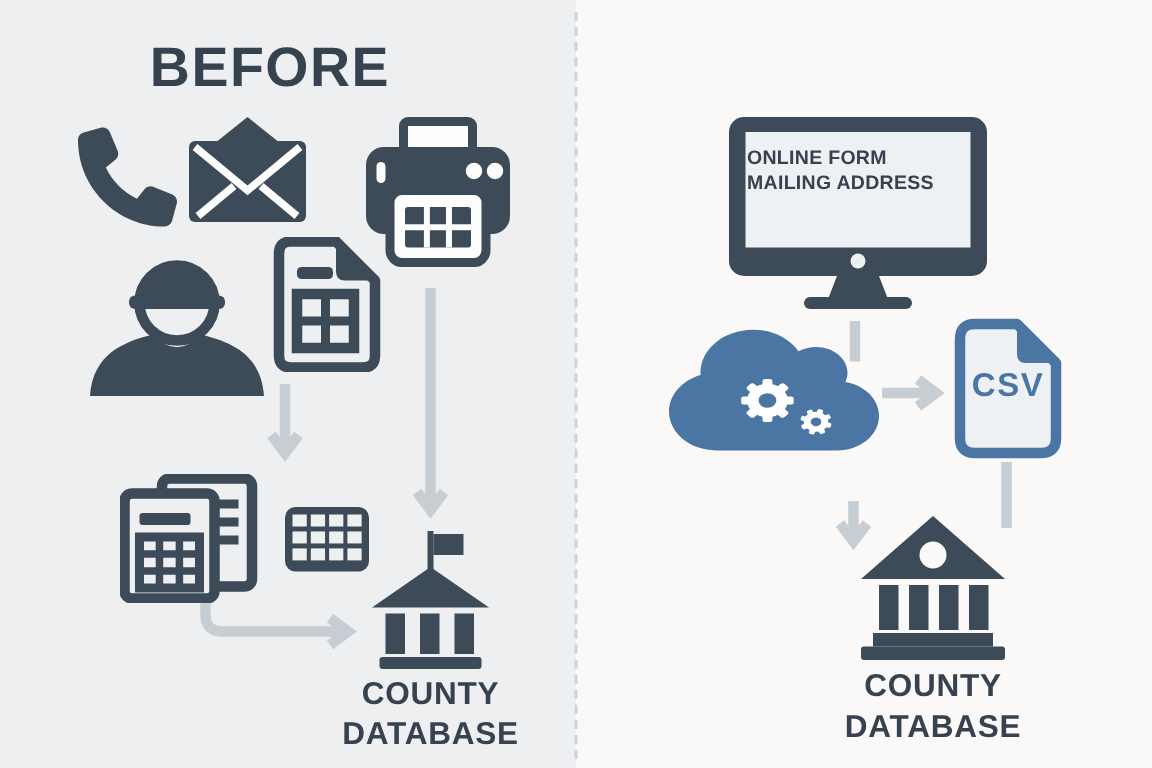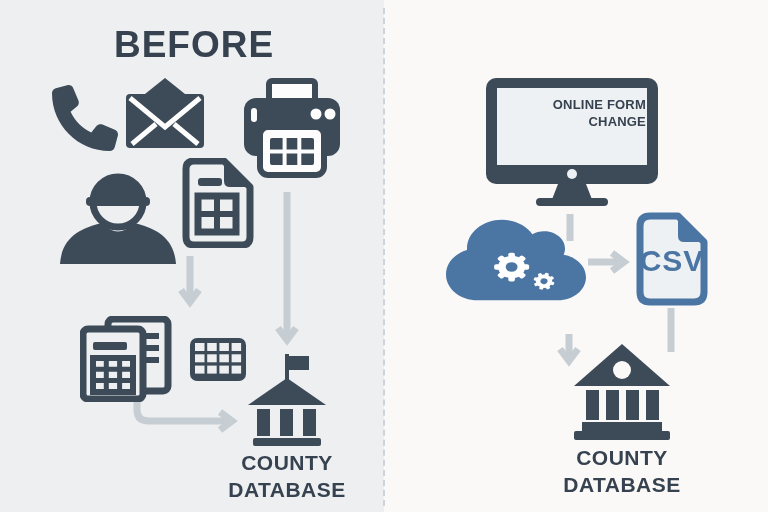--- a/index.html
+++ b/index.html
@@ -8,25 +8,25 @@
   .panel{position:absolute;top:0;height:512px;}
   .panel-left{left:0;width:384px;background:var(--bg-left);}
   .panel-right{left:384px;width:384px;background:var(--bg-right);}
   .divider{position:absolute;left:383px;top:8px;height:498px;width:0;
            border-left:2px dashed var(--divider);}
   .abs{position:absolute;}
   .title{font-size:37px;font-weight:700;color:var(--text);letter-spacing:1px;
          text-align:center;}
   .label{font-weight:700;color:var(--text);text-align:center;letter-spacing:.5px;}
   .lbl21{font-size:21px;line-height:27px;}
-  .screen-text{position:absolute;left:498px;top:96px;width:148px;text-align:right;
+  .screen-text{position:absolute;left:498px;top:96px;width:148px;text-align:left;
          font-weight:700;font-size:13px;line-height:17px;color:var(--text);
          letter-spacing:.2px;}
   .csv-label{position:absolute;left:638px;top:244px;width:68px;text-align:center;
-         font-weight:700;font-size:30px;color:var(--blue);letter-spacing:1px;}
+         font-weight:700;font-size:22px;color:var(--blue);letter-spacing:1px;}
   .f-slate{fill:var(--slate);}
   .f-blue{fill:var(--blue);}
   .f-light{fill:var(--light);}
   .f-bgl{fill:var(--bg-left);}
   .f-bgr{fill:var(--bg-right);}
   .f-w{fill:#fdfdfd;}
   .s-slate{stroke:var(--slate);fill:none;}
   .s-blue{stroke:var(--blue);}
   .s-w{stroke:#fdfdfd;fill:none;}
   .connector{stroke:var(--arrow);stroke-width:7;fill:none;}
@@ -63,21 +63,21 @@
     </g>
     <g>
       <line class="connector" x1="569" y1="334" x2="569" y2="356"></line>
       <polyline class="connector" points="560,349 569,361 578,349"></polyline>
     </g>
     <g>
       <line class="connector" x1="671" y1="308" x2="671" y2="352"></line>
     </g>
   </svg>
 
-  <div class="abs title" style="left:94px;top:24px;width:200px">BEFORE</div>
+  <div class="abs title" style="left:80px;top:24px;width:200px">BEFORE</div>
 
   <div class="abs" style="left:52px;top:82px">
     <svg width="66" height="72" viewBox="0 0 512 512">
       <path class="f-slate" d="M164.9 24.6c-7.7-18.6-28-28.5-47.4-23.2l-88 24C12.1 30.2 0 46 0 64C0 311.4 200.6 512 448 512c18 0 33.8-12.1 38.6-29.5l24-88c5.3-19.4-4.6-39.7-23.2-47.4l-96-40c-16.3-6.8-35.2-2.1-46.3 11.6L304.7 368C234.3 334.7 177.3 277.7 144 207.3L193.3 167c13.7-11.2 18.4-30 11.6-46.3l-40-96z"></path>
     </svg>
   </div>
 
   <div class="abs" style="left:122px;top:78px">
     <svg width="86" height="70" viewBox="0 0 86 70">
       <polygon class="f-slate" points="43,0 18,20 68,20"></polygon>
@@ -182,21 +182,21 @@
     <svg width="172" height="128" viewBox="0 0 172 128">
       <rect class="f-slate" x="0" y="0" width="172" height="106" rx="10"></rect>
       <rect class="f-light" x="11" y="10" width="150" height="77"></rect>
       <circle class="f-light" cx="86" cy="96" r="5"></circle>
       <polygon class="f-slate" points="72,106 100,106 107,124 65,124"></polygon>
       <rect class="f-slate" x="50" y="120" width="72" height="8" rx="4"></rect>
     </svg>
   </div>
   <div class="screen-text">
     <div>ONLINE FORM</div>
-    <div>CHANGE</div>
+    <div>MAILING ADDRESS</div>
   </div>
 
   <div class="abs" style="left:446px;top:214px">
     <svg width="140" height="92" viewBox="0 0 640 512" preserveAspectRatio="none">
       <path class="f-blue" d="M0 336c0 79.5 64.5 144 144 144H512c70.7 0 128-57.3 128-128c0-61.9-44-113.6-102.4-125.4c4.1-10.7 6.4-22.4 6.4-34.6c0-53-43-96-96-96c-19.7 0-38.1 6-53.3 16.2C367 64.2 315.3 32 256 32C167.6 32 96 103.6 96 192c0 2.7 .1 5.4 .2 8.1C40.2 219.8 0 273.2 0 336z"></path>
       <g transform="translate(300,295)">
         <g fill="#fff">
           <rect x="-15" y="-80" width="30" height="160" rx="9"></rect>
           <rect x="-15" y="-80" width="30" height="160" rx="9" transform="rotate(45)"></rect>
           <rect x="-15" y="-80" width="30" height="160" rx="9" transform="rotate(90)"></rect>

